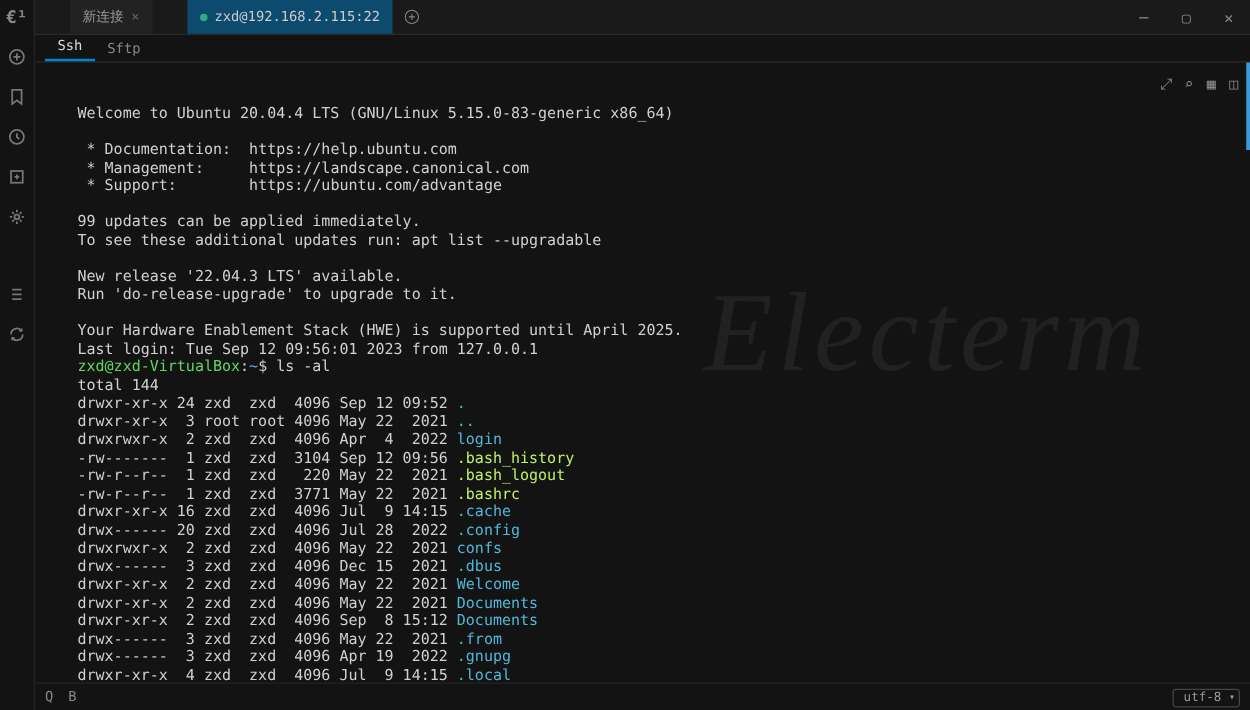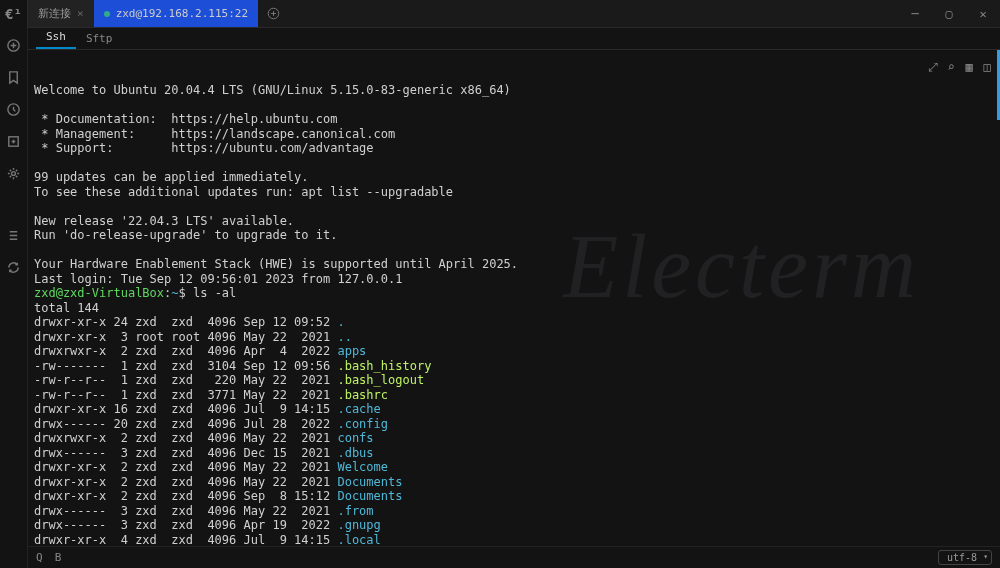--- a/index.html
+++ b/index.html
@@ -34,23 +34,24 @@
 }
 .tab {
   height: 100%;
   padding: 0 10px;
   display: flex;
   align-items: center;
   gap: 6px;
   font-size: 11px;
   color: #999;
   cursor: pointer;
+  margin-left: 28px;
 }
 .tab.active {
-  background: #1d4ed8;
+  background: #0c4a6e;
   color: #ccc;
 }
 .tab.inactive { background: #222; }
 .tab .dot { width: 6px; height: 6px; border-radius: 50%; background: #3a8; }
 .add-tab {
   width: 22px; height: 22px;
   display: flex; align-items: center; justify-content: center;
   color: #888; font-size: 14px;
   margin-left: 4px;
 }
@@ -109,20 +110,21 @@
 }
 .toolbar-right .ticon { width: 14px; height: 14px; color: #888; display:flex; align-items:center; justify-content:center;}
 .terminal {
   flex: 1;
   padding: 4px 6px;
   overflow: hidden;
   position: relative;
   line-height: 14.5px;
   font-size: 12px;
   white-space: pre;
+  margin-left: 28px;
 }
 .cyan { color: #4fb8d8; }
 .green { color: #5fd75f; }
 .white { color: #bef264; }
 .watermark {
   position: absolute;
   right: 80px; top: 210px;
   font-size: 90px;
   font-style: italic;
   font-family: "Brush Script MT", cursive;
@@ -258,21 +260,21 @@
 
 <span>New release '22.04.3 LTS' available.</span>
 <span>Run 'do-release-upgrade' to upgrade to it.</span>
 
 <span>Your Hardware Enablement Stack (HWE) is supported until April 2025.</span>
 <span>Last login: Tue Sep 12 09:56:01 2023 from 127.0.0.1</span>
 <span><span class="green">zxd@zxd-VirtualBox</span><span>:</span><span class="cyan">~</span><span>$ ls -al</span></span>
 <span>total 144</span>
 <div id="ls-rows">drwxr-xr-x 24 zxd  zxd  4096 Sep 12 09:52 <span class="cyan">.</span>
 drwxr-xr-x  3 root root 4096 May 22  2021 <span class="cyan">..</span>
-drwxrwxr-x  2 zxd  zxd  4096 Apr  4  2022 <span class="cyan">apps</span>
+drwxrwxr-x  2 zxd  zxd  4096 Apr  4  2022 <span class="cyan">login</span>
 -rw-------  1 zxd  zxd  3104 Sep 12 09:56 <span class="white">.bash_history</span>
 -rw-r--r--  1 zxd  zxd   220 May 22  2021 <span class="white">.bash_logout</span>
 -rw-r--r--  1 zxd  zxd  3771 May 22  2021 <span class="white">.bashrc</span>
 drwxr-xr-x 16 zxd  zxd  4096 Jul  9 14:15 <span class="cyan">.cache</span>
 drwx------ 20 zxd  zxd  4096 Jul 28  2022 <span class="cyan">.config</span>
 drwxrwxr-x  2 zxd  zxd  4096 May 22  2021 <span class="cyan">confs</span>
 drwx------  3 zxd  zxd  4096 Dec 15  2021 <span class="cyan">.dbus</span>
 drwxr-xr-x  2 zxd  zxd  4096 May 22  2021 <span class="cyan">Welcome</span>
 drwxr-xr-x  2 zxd  zxd  4096 May 22  2021 <span class="cyan">Documents</span>
 drwxr-xr-x  2 zxd  zxd  4096 Sep  8 15:12 <span class="cyan">Documents</span>

